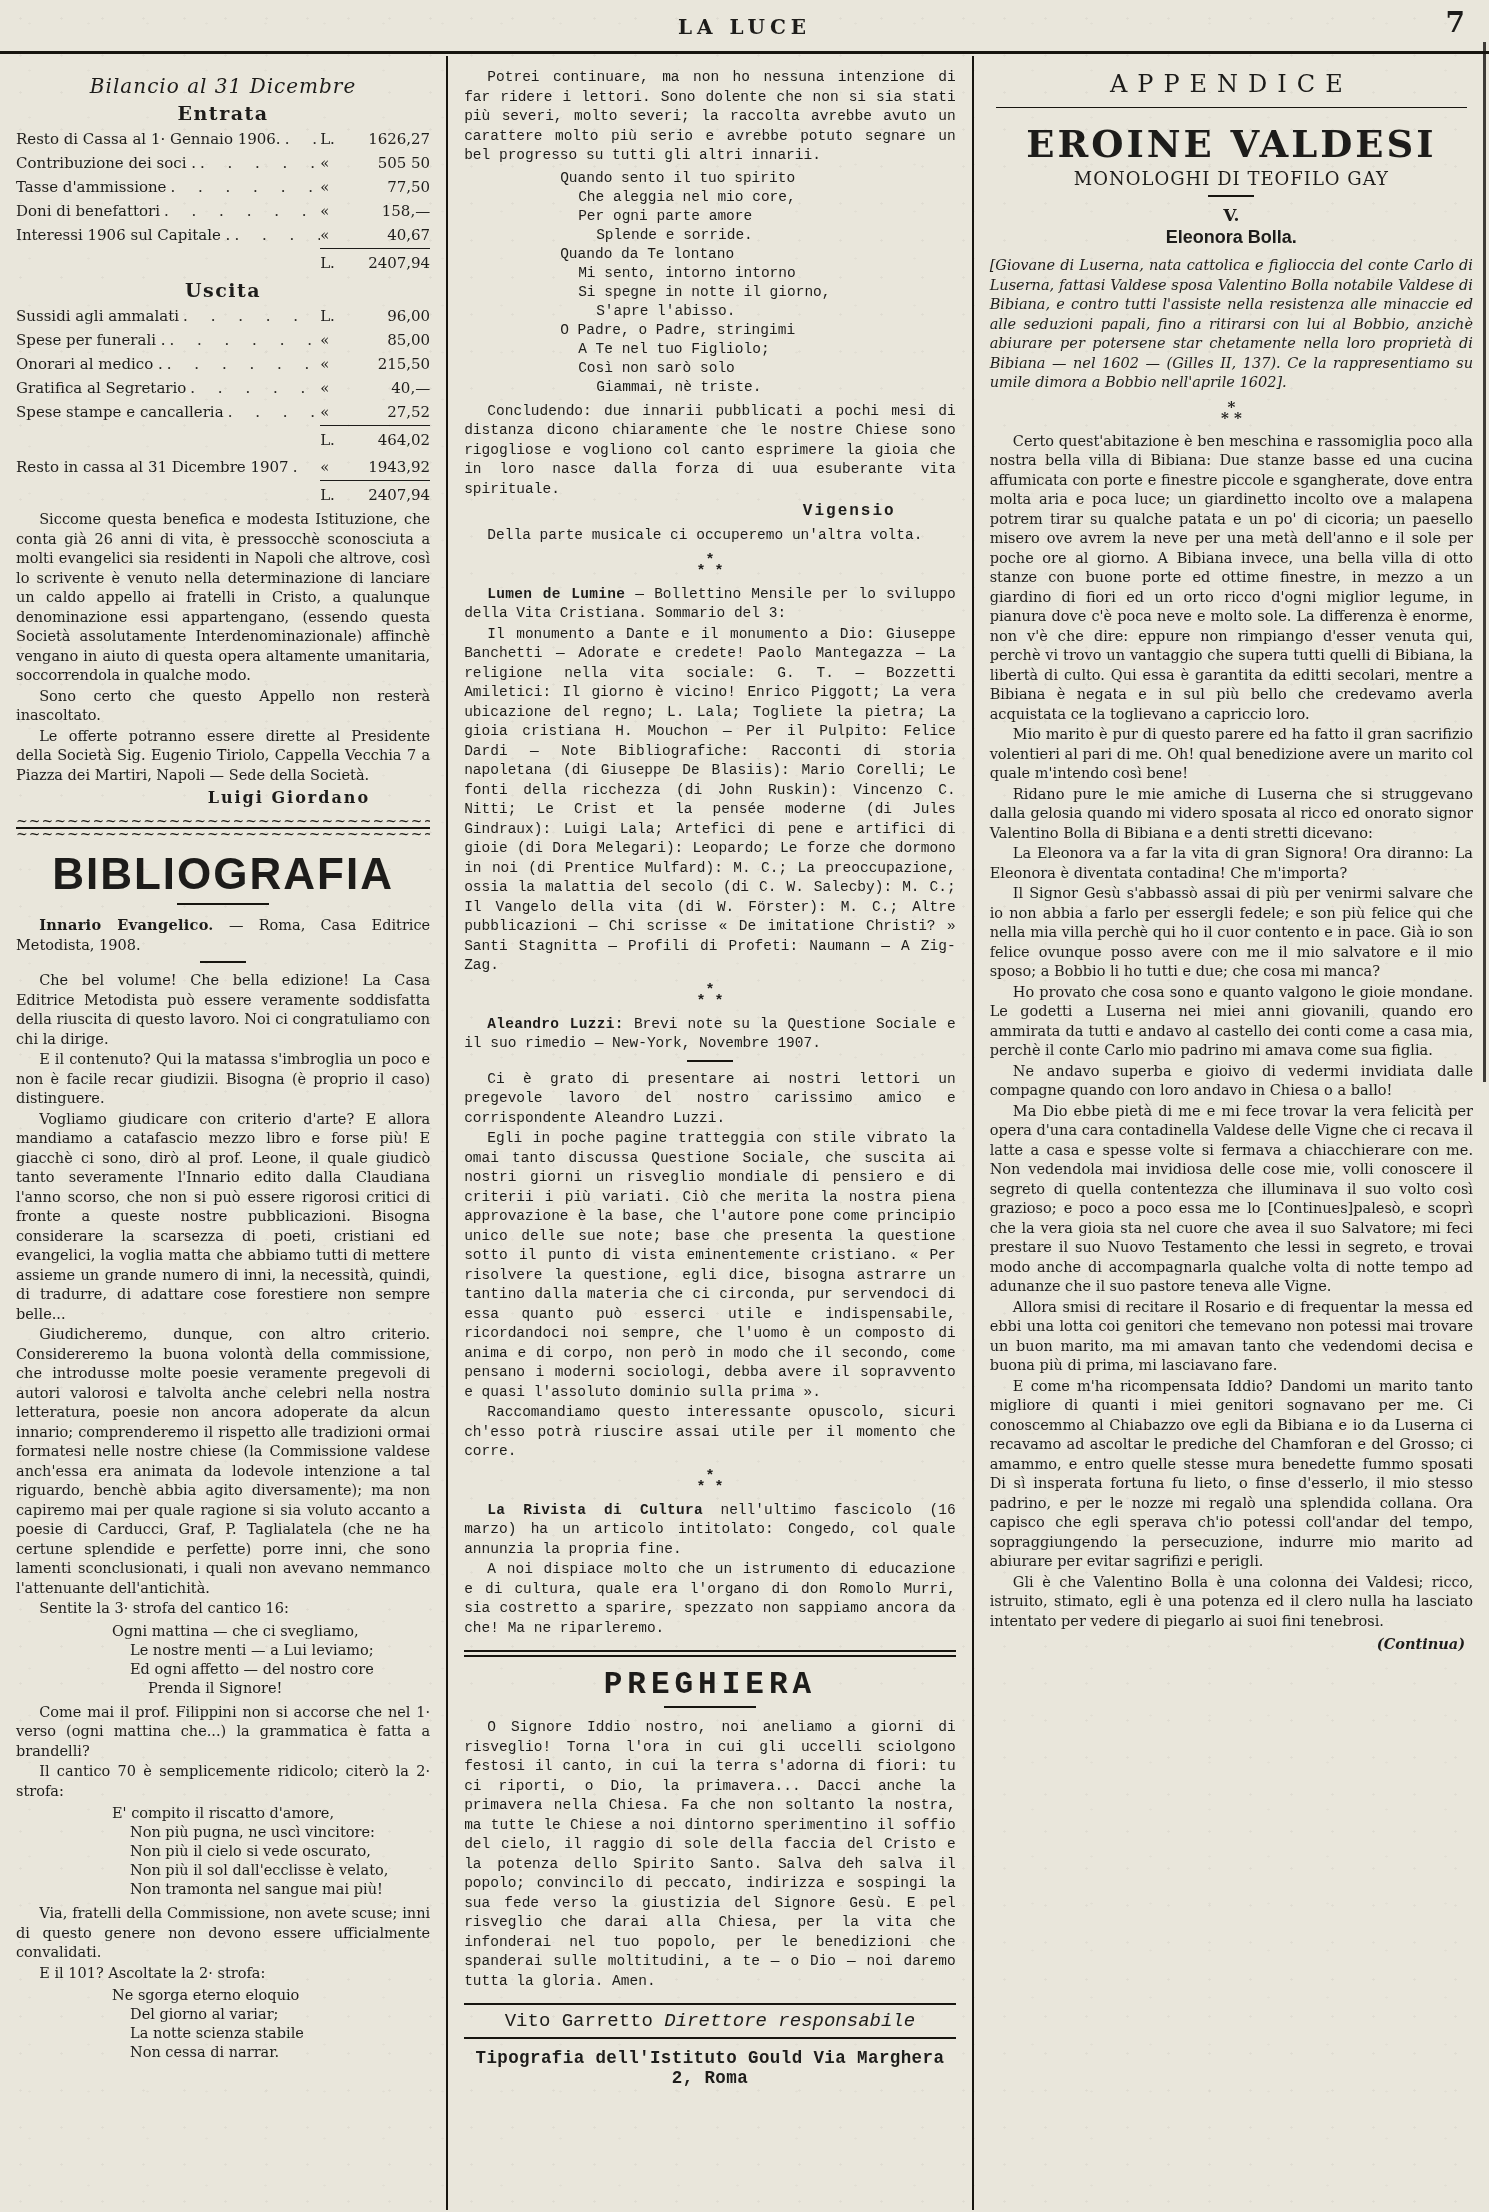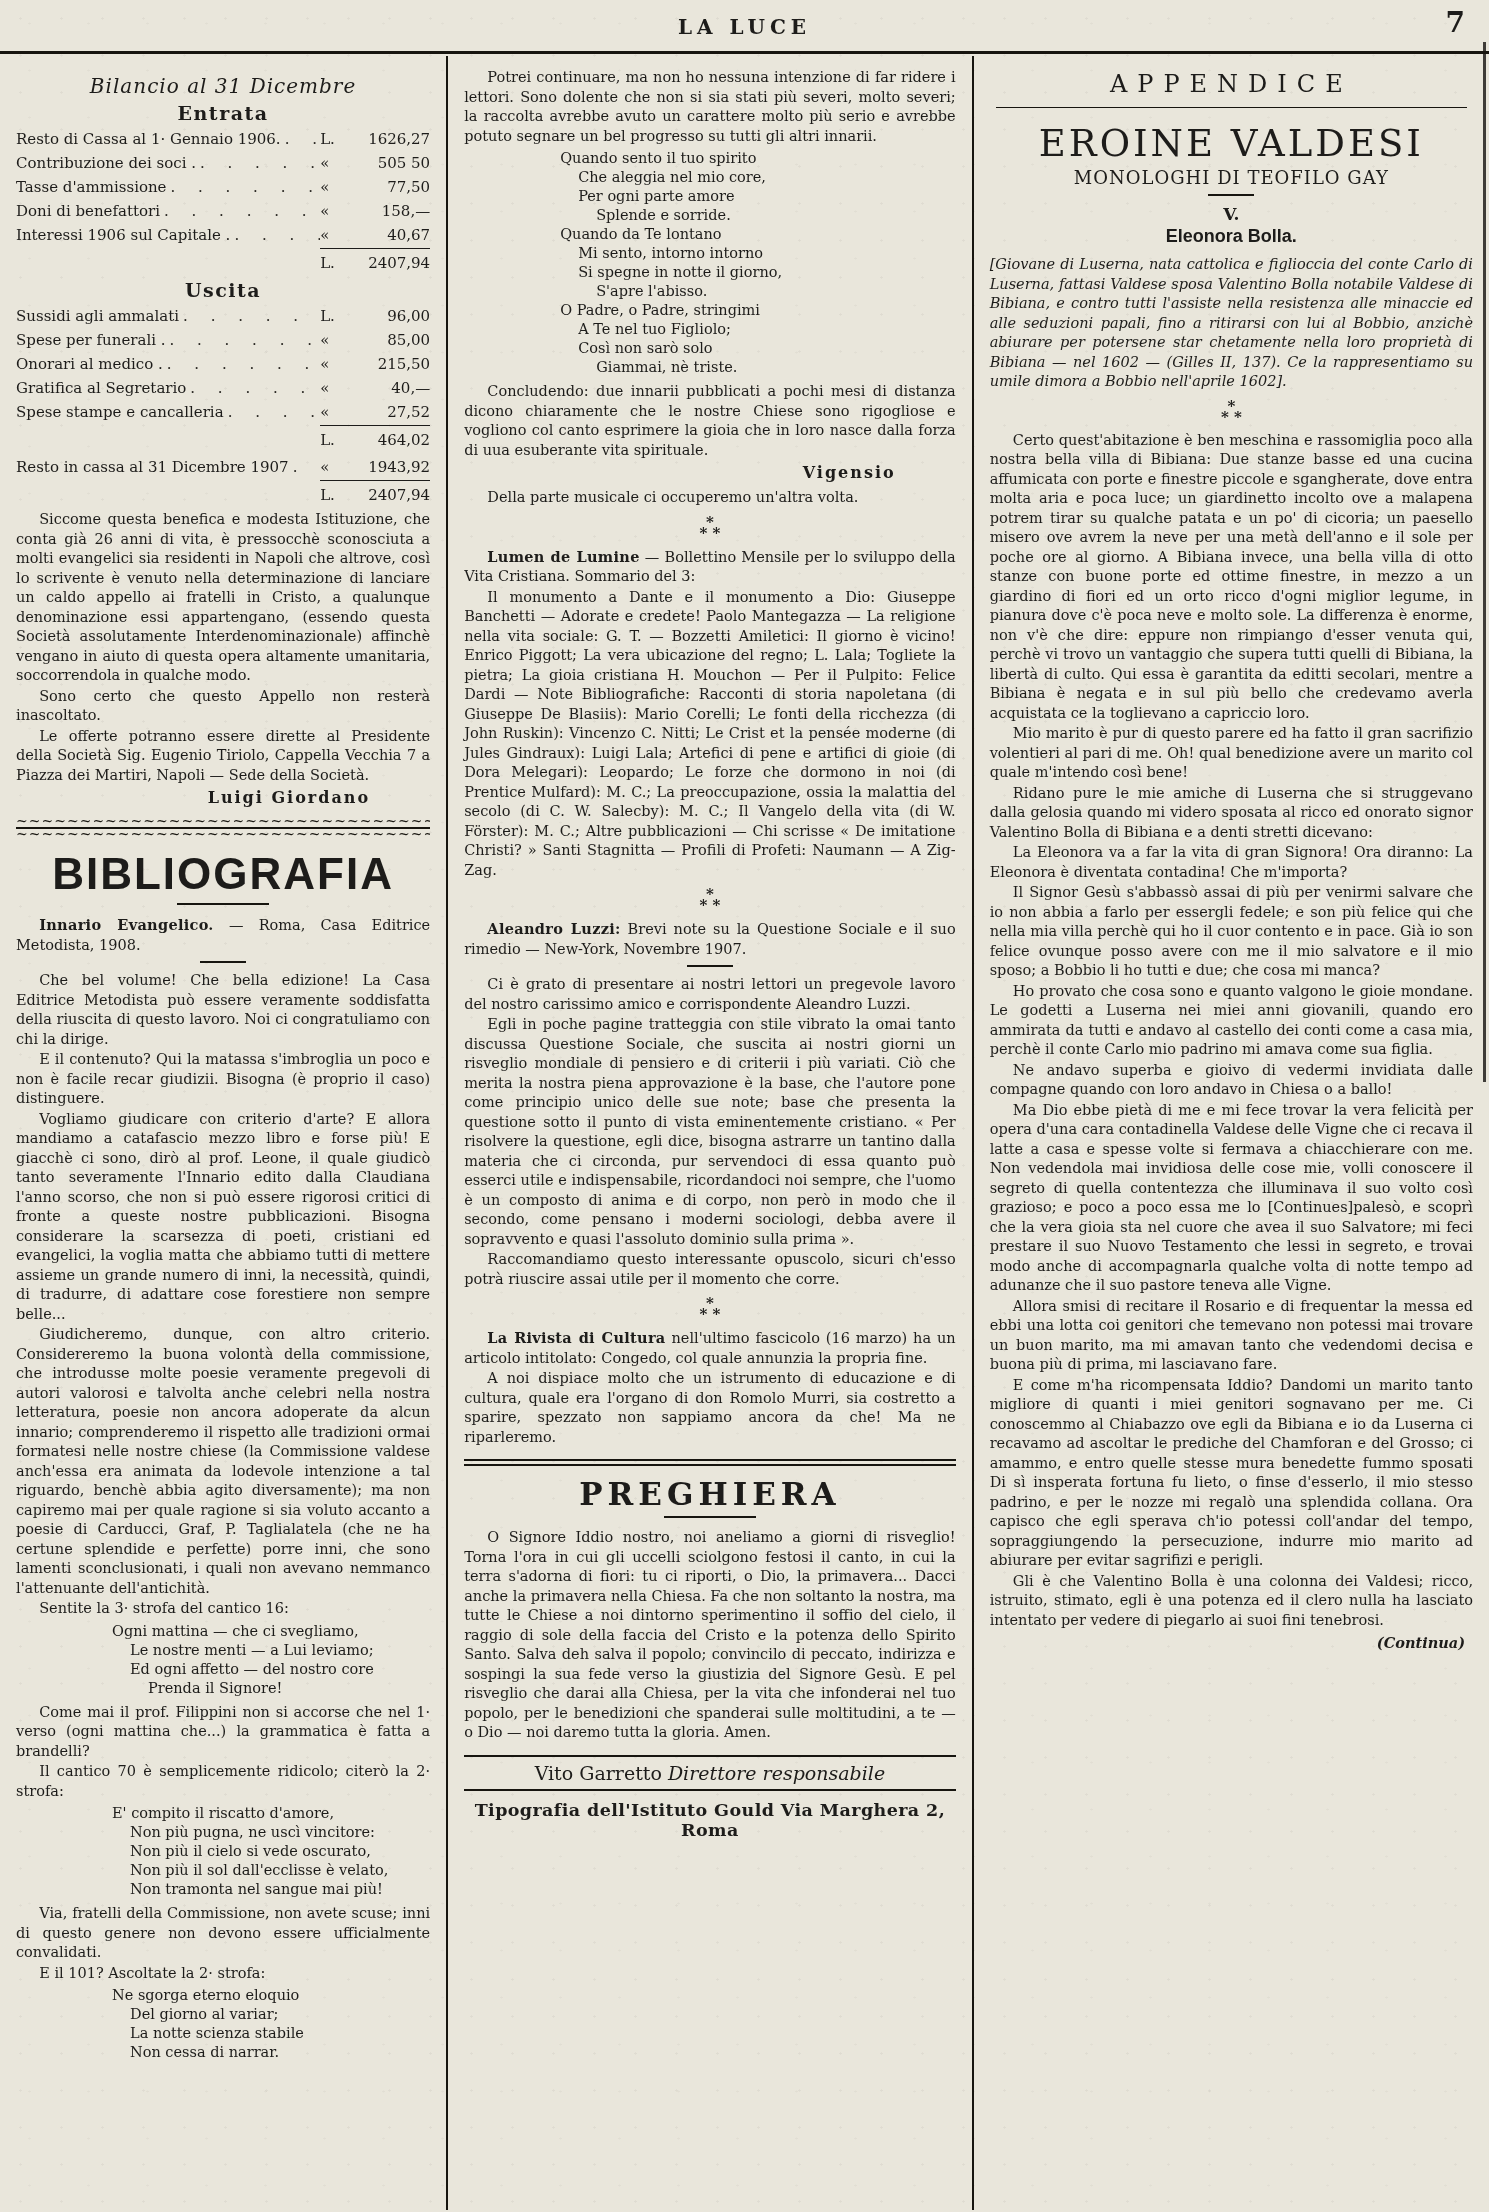--- a/index.html
+++ b/index.html
@@ -14,21 +14,21 @@
   .scan-edge{position:absolute;right:3px;top:42px;width:3px;height:1040px;background:#14120f;opacity:.8;}
   
   .header{position:relative;height:56px;}
   .masthead{position:absolute;left:0;right:0;top:15px;text-align:center;font-size:20px;font-weight:bold;letter-spacing:5px;}
   .pagenum{position:absolute;right:24px;top:6px;font-size:28px;font-weight:bold;}
   .header-rule{position:absolute;left:0;right:0;bottom:2px;height:3px;background:#17150f;}
   
   .columns{display:flex;height:2154px;}
   .col{box-sizing:border-box;overflow:hidden;padding:12px 16px 0 16px;}
   .col-left{width:487px;}
-  .col-mid{width:574px;border-left:2px solid #17150f;}
+  .col-mid{width:574px;border-left:2px solid #17150f;font-family:Liberation Mono, monospace;}
   .col-right{width:565px;border-left:2px solid #17150f;}
   
   .para{font-size:14.5px;line-height:19.5px;text-align:justify;text-indent:1.6em;margin:0 0 1px 0;hyphens:auto;}
   .para b{letter-spacing:.3px;}
   .intro-italic{font-style:italic;font-size:14.5px;line-height:19.5px;text-align:justify;margin:4px 0;}
   .h-italic{font-style:italic;font-size:20px;text-align:center;margin:6px 0 4px;letter-spacing:1px;}
   .h-bold{font-size:19px;font-weight:bold;text-align:center;margin:4px 0 3px;letter-spacing:1.5px;}
   .ledger-row{display:flex;font-size:15px;line-height:24px;}
   .l-label{white-space:nowrap;}
   .l-dots{flex:1;overflow:hidden;white-space:nowrap;padding:0 4px;color:#2a2823;}
@@ -42,21 +42,21 @@
   .verse div{white-space:nowrap;}
   .wavy{margin:10px 0 8px;}
   .wavy .w{font-size:14px;line-height:8px;height:9px;letter-spacing:1px;overflow:hidden;white-space:nowrap;color:#17150f;}
   .wavy .s{height:2px;background:#17150f;margin:1px 0;}
   .display{font-family:"Liberation Sans",sans-serif;font-weight:700;font-size:44px;text-align:center;letter-spacing:2px;margin:10px 0 4px;}
   .display2{font-weight:bold;font-size:31px;text-align:center;letter-spacing:5px;margin:10px 0 2px;}
   .rule-short{width:92px;border-top:2px solid #17150f;margin:4px auto 10px;}
   .rule-tiny{width:46px;border-top:2px solid #17150f;margin:6px auto 8px;}
   .asterism{text-align:center;font-size:15px;line-height:11px;margin:9px 0 8px;font-weight:bold;}
   .appendice{font-size:24px;text-align:center;letter-spacing:10px;padding-bottom:9px;border-bottom:1.5px solid #17150f;margin:2px 6px 14px;}
-  .title-big{font-weight:normal;font-size:37px;text-align:center;letter-spacing:3px;margin:6px 0 0;font-family:"DejaVu Serif",serif;}
+  .title-big{font-weight:bold;font-size:37px;text-align:center;letter-spacing:3px;margin:6px 0 0;font-family:"DejaVu Serif",serif;}
   .subtitle{font-size:18px;text-align:center;letter-spacing:1px;margin:2px 0 6px;}
   .roman{font-weight:bold;font-size:17px;text-align:center;margin:8px 0 2px;}
   .chapter-title{font-family:"Liberation Sans",sans-serif;font-weight:700;font-size:18px;text-align:center;margin:2px 0 8px;}
   .double-rule{border-top:2px solid #17150f;border-bottom:2px solid #17150f;height:3px;margin:12px 0 8px;}
   .colophon{border-top:2px solid #17150f;border-bottom:2px solid #17150f;text-align:center;font-size:19px;padding:5px 0;margin-top:12px;}
   .colophon .role{font-style:italic;}
   .tipografia{font-weight:bold;font-size:17.5px;text-align:center;margin-top:9px;letter-spacing:.4px;}
   .continua{text-align:right;font-weight:bold;font-style:italic;font-size:14.5px;padding-right:8px;margin-top:4px;}
 </style>
 </head>

